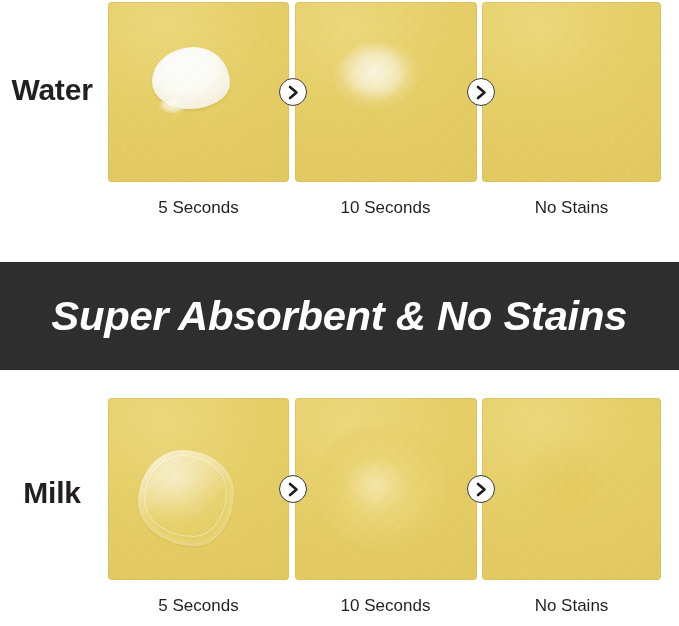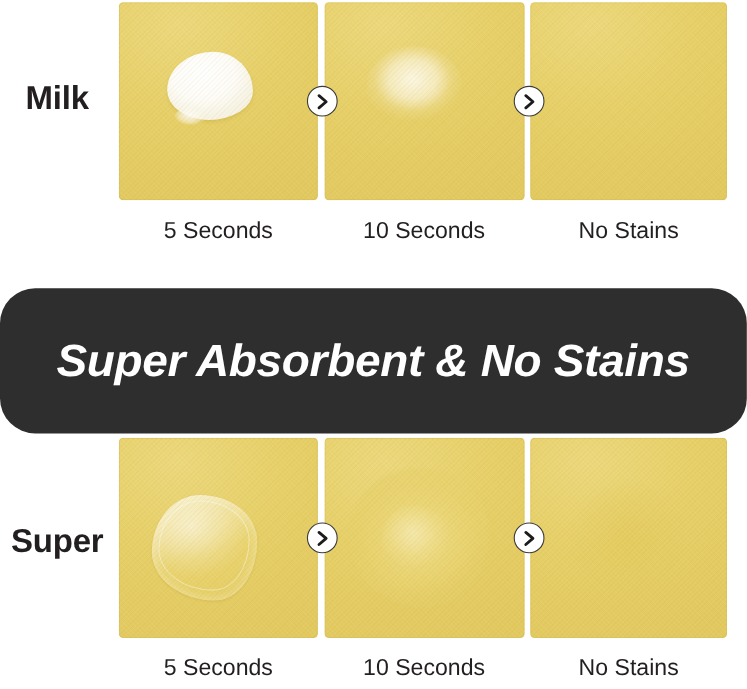--- a/index.html
+++ b/index.html
@@ -187,57 +187,56 @@
     display: flex;
     justify-content: space-between;
   }
   .row-milk  .caption-strip { top: 198px; }
   .row-water .caption-strip { top: 216px; }
 
   .caption {
     width: 181px;
     text-align: center;
     font-family: "Liberation Sans Narrow", "Liberation Sans", sans-serif;
-    font-size: 21px;
+    font-size: 17px;
     color: #231f20;
     white-space: nowrap;
   }
   .caption.mid  { width: 182px; }
   .caption.last { width: 179px; text-align: center; }
 
   
   .banner {
     position: absolute;
     left: 0;
     top: 262px;
     width: 679px;
-    height: 132px;
+    height: 108px;
     background: #2e2e2e;
     display: flex;
     align-items: center;
     justify-content: center;
-    border-radius: 32px;
   }
   .banner-text {
     font-family: "Liberation Sans Narrow", "Liberation Sans", sans-serif;
     font-weight: bold;
     font-style: italic;
     font-size: 41px;
     color: #ffffff;
     letter-spacing: -0.3px;
     white-space: nowrap;
     transform: scaleX(1.02);
   }
 </style>
 </head>
 <body>
 
 <div class="demo-row row-milk">
 
-  <div class="row-label">Milk</div>
+  <div class="row-label">Water</div>
 
   <div class="panel-strip">
 
     <div class="panel first">
       <div class="stain stain-milk-fresh"></div>
     </div>
 
     <div class="panel mid">
       <div class="stain stain-milk-fading"></div>
     </div>
@@ -265,21 +264,21 @@
   </div>
 
 </div>
 
 <div class="banner">
   <div class="banner-text">Super Absorbent &amp; No Stains</div>
 </div>
 
 <div class="demo-row row-water">
 
-  <div class="row-label">Super</div>
+  <div class="row-label">Milk</div>
 
   <div class="panel-strip">
 
     <div class="panel first">
       <div class="stain stain-water-fresh"></div>
     </div>
 
     <div class="panel mid">
       <div class="stain stain-water-spread"></div>
     </div>

